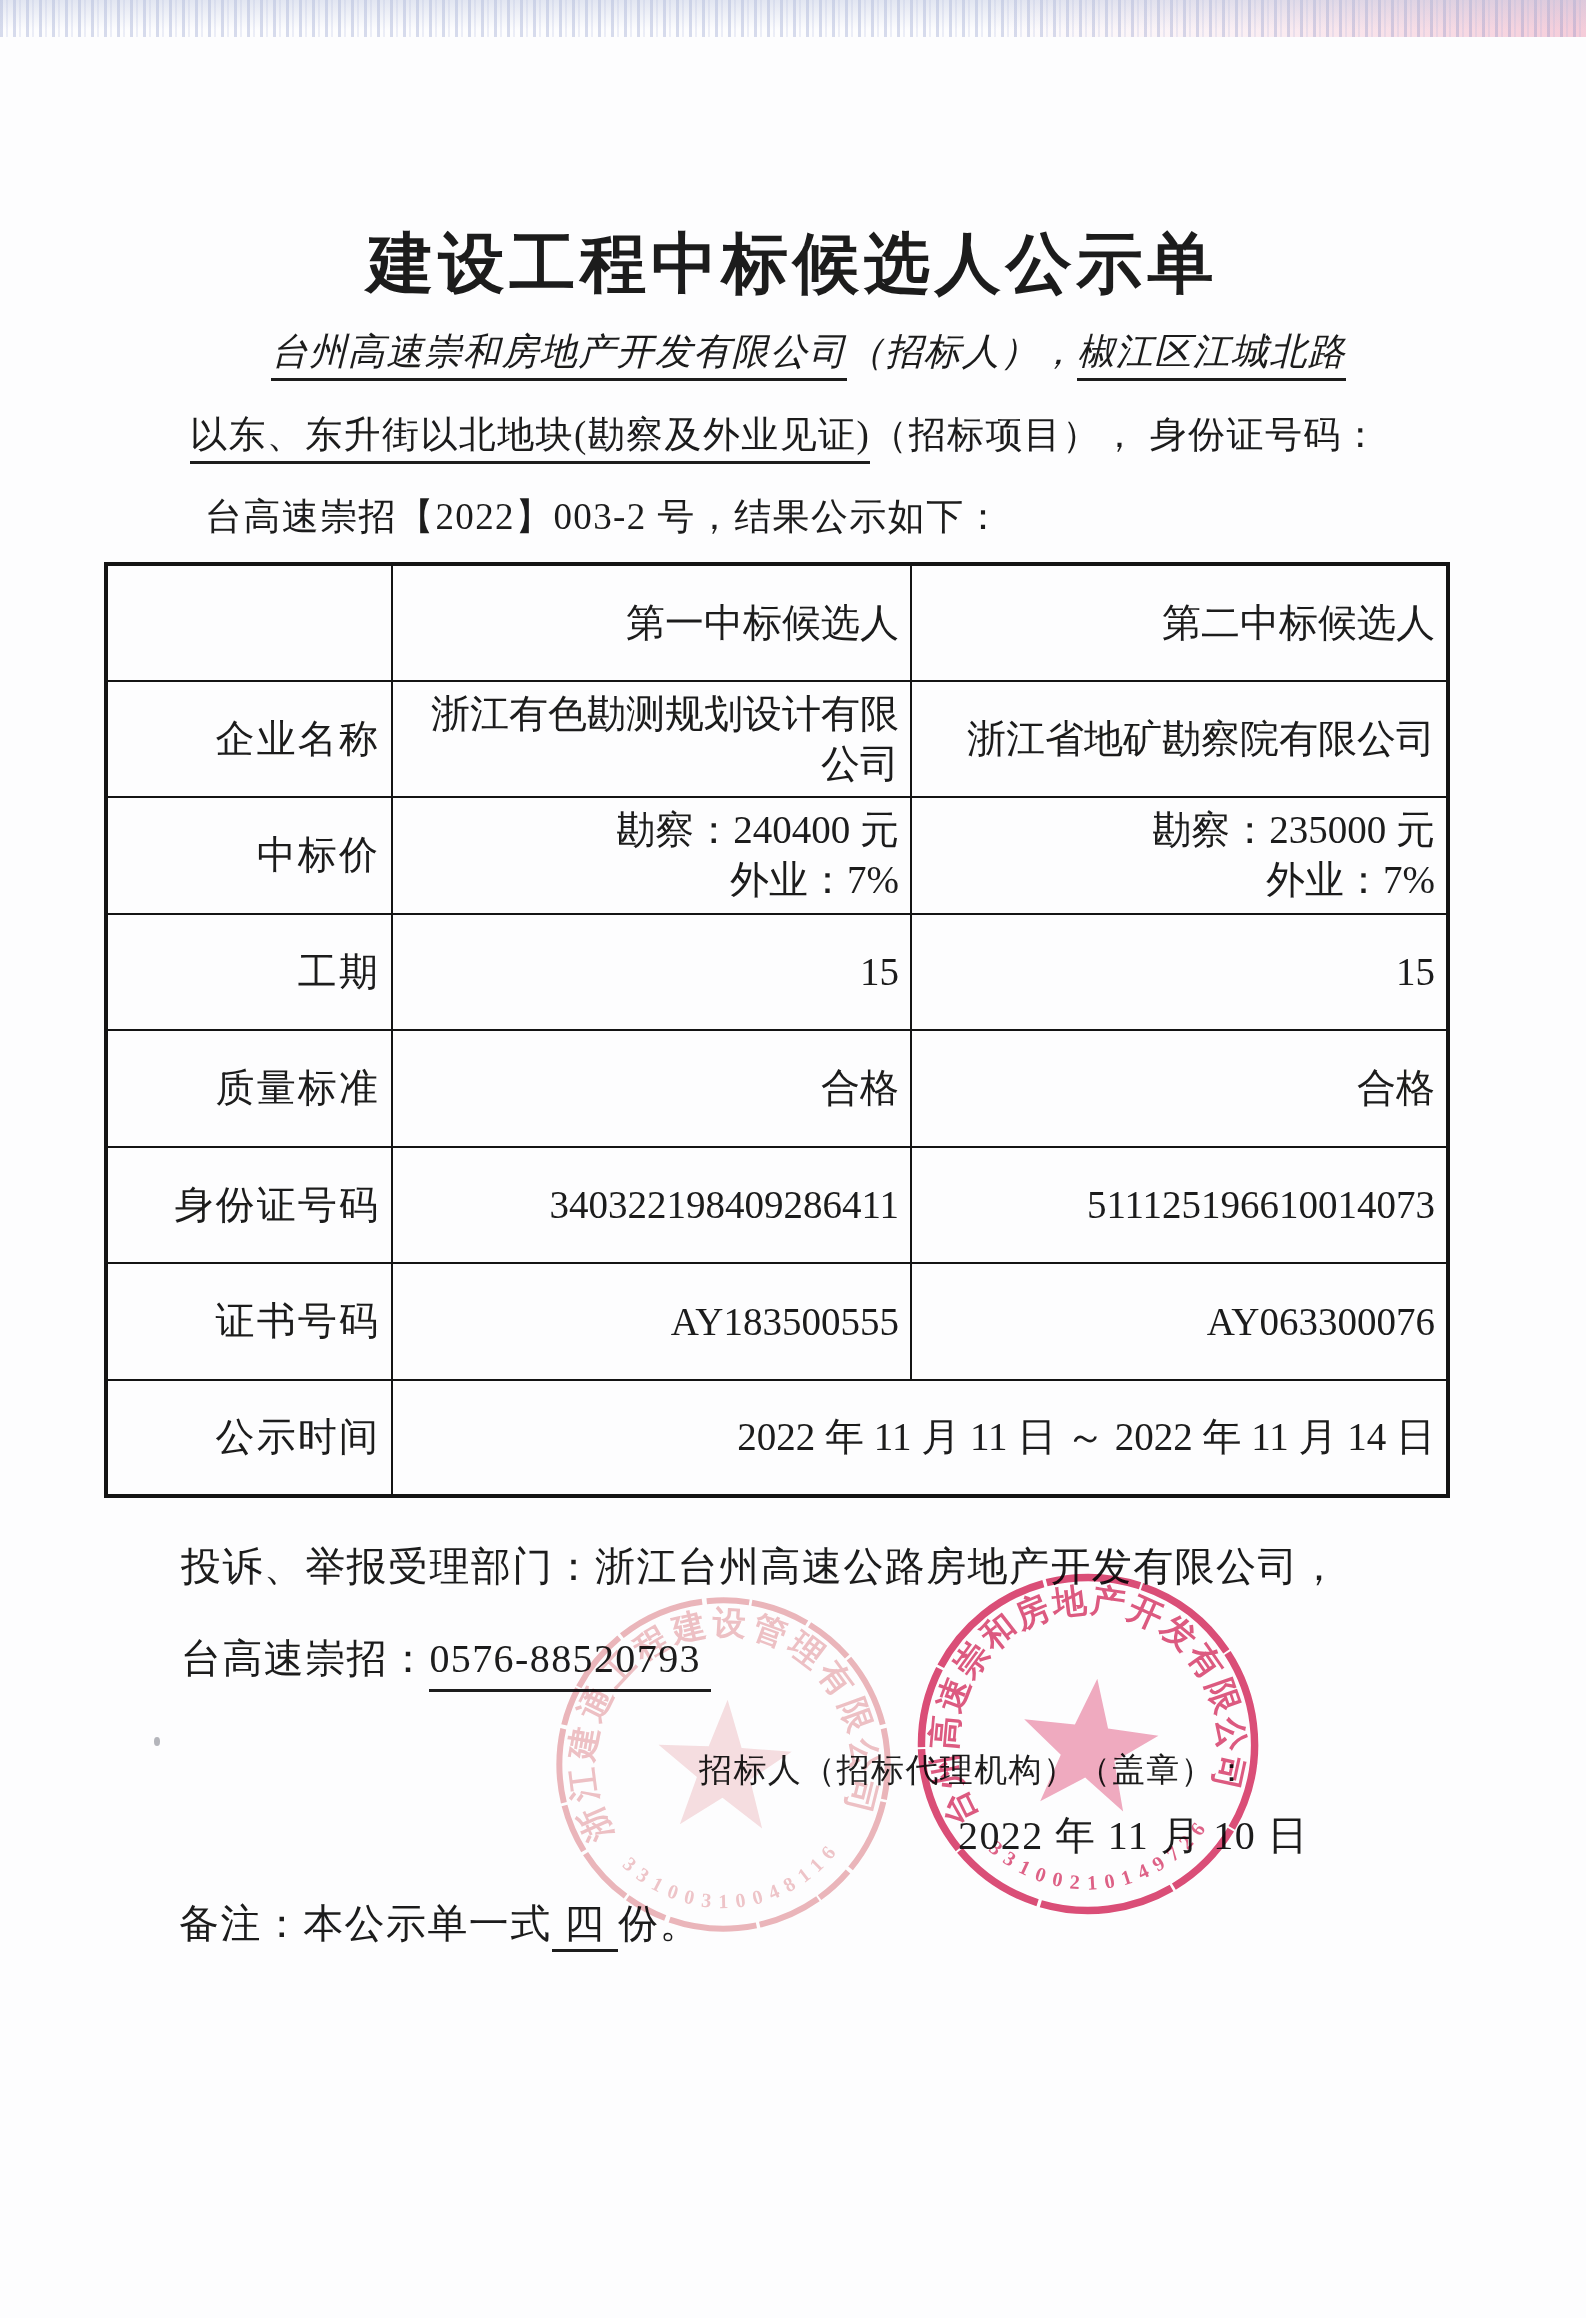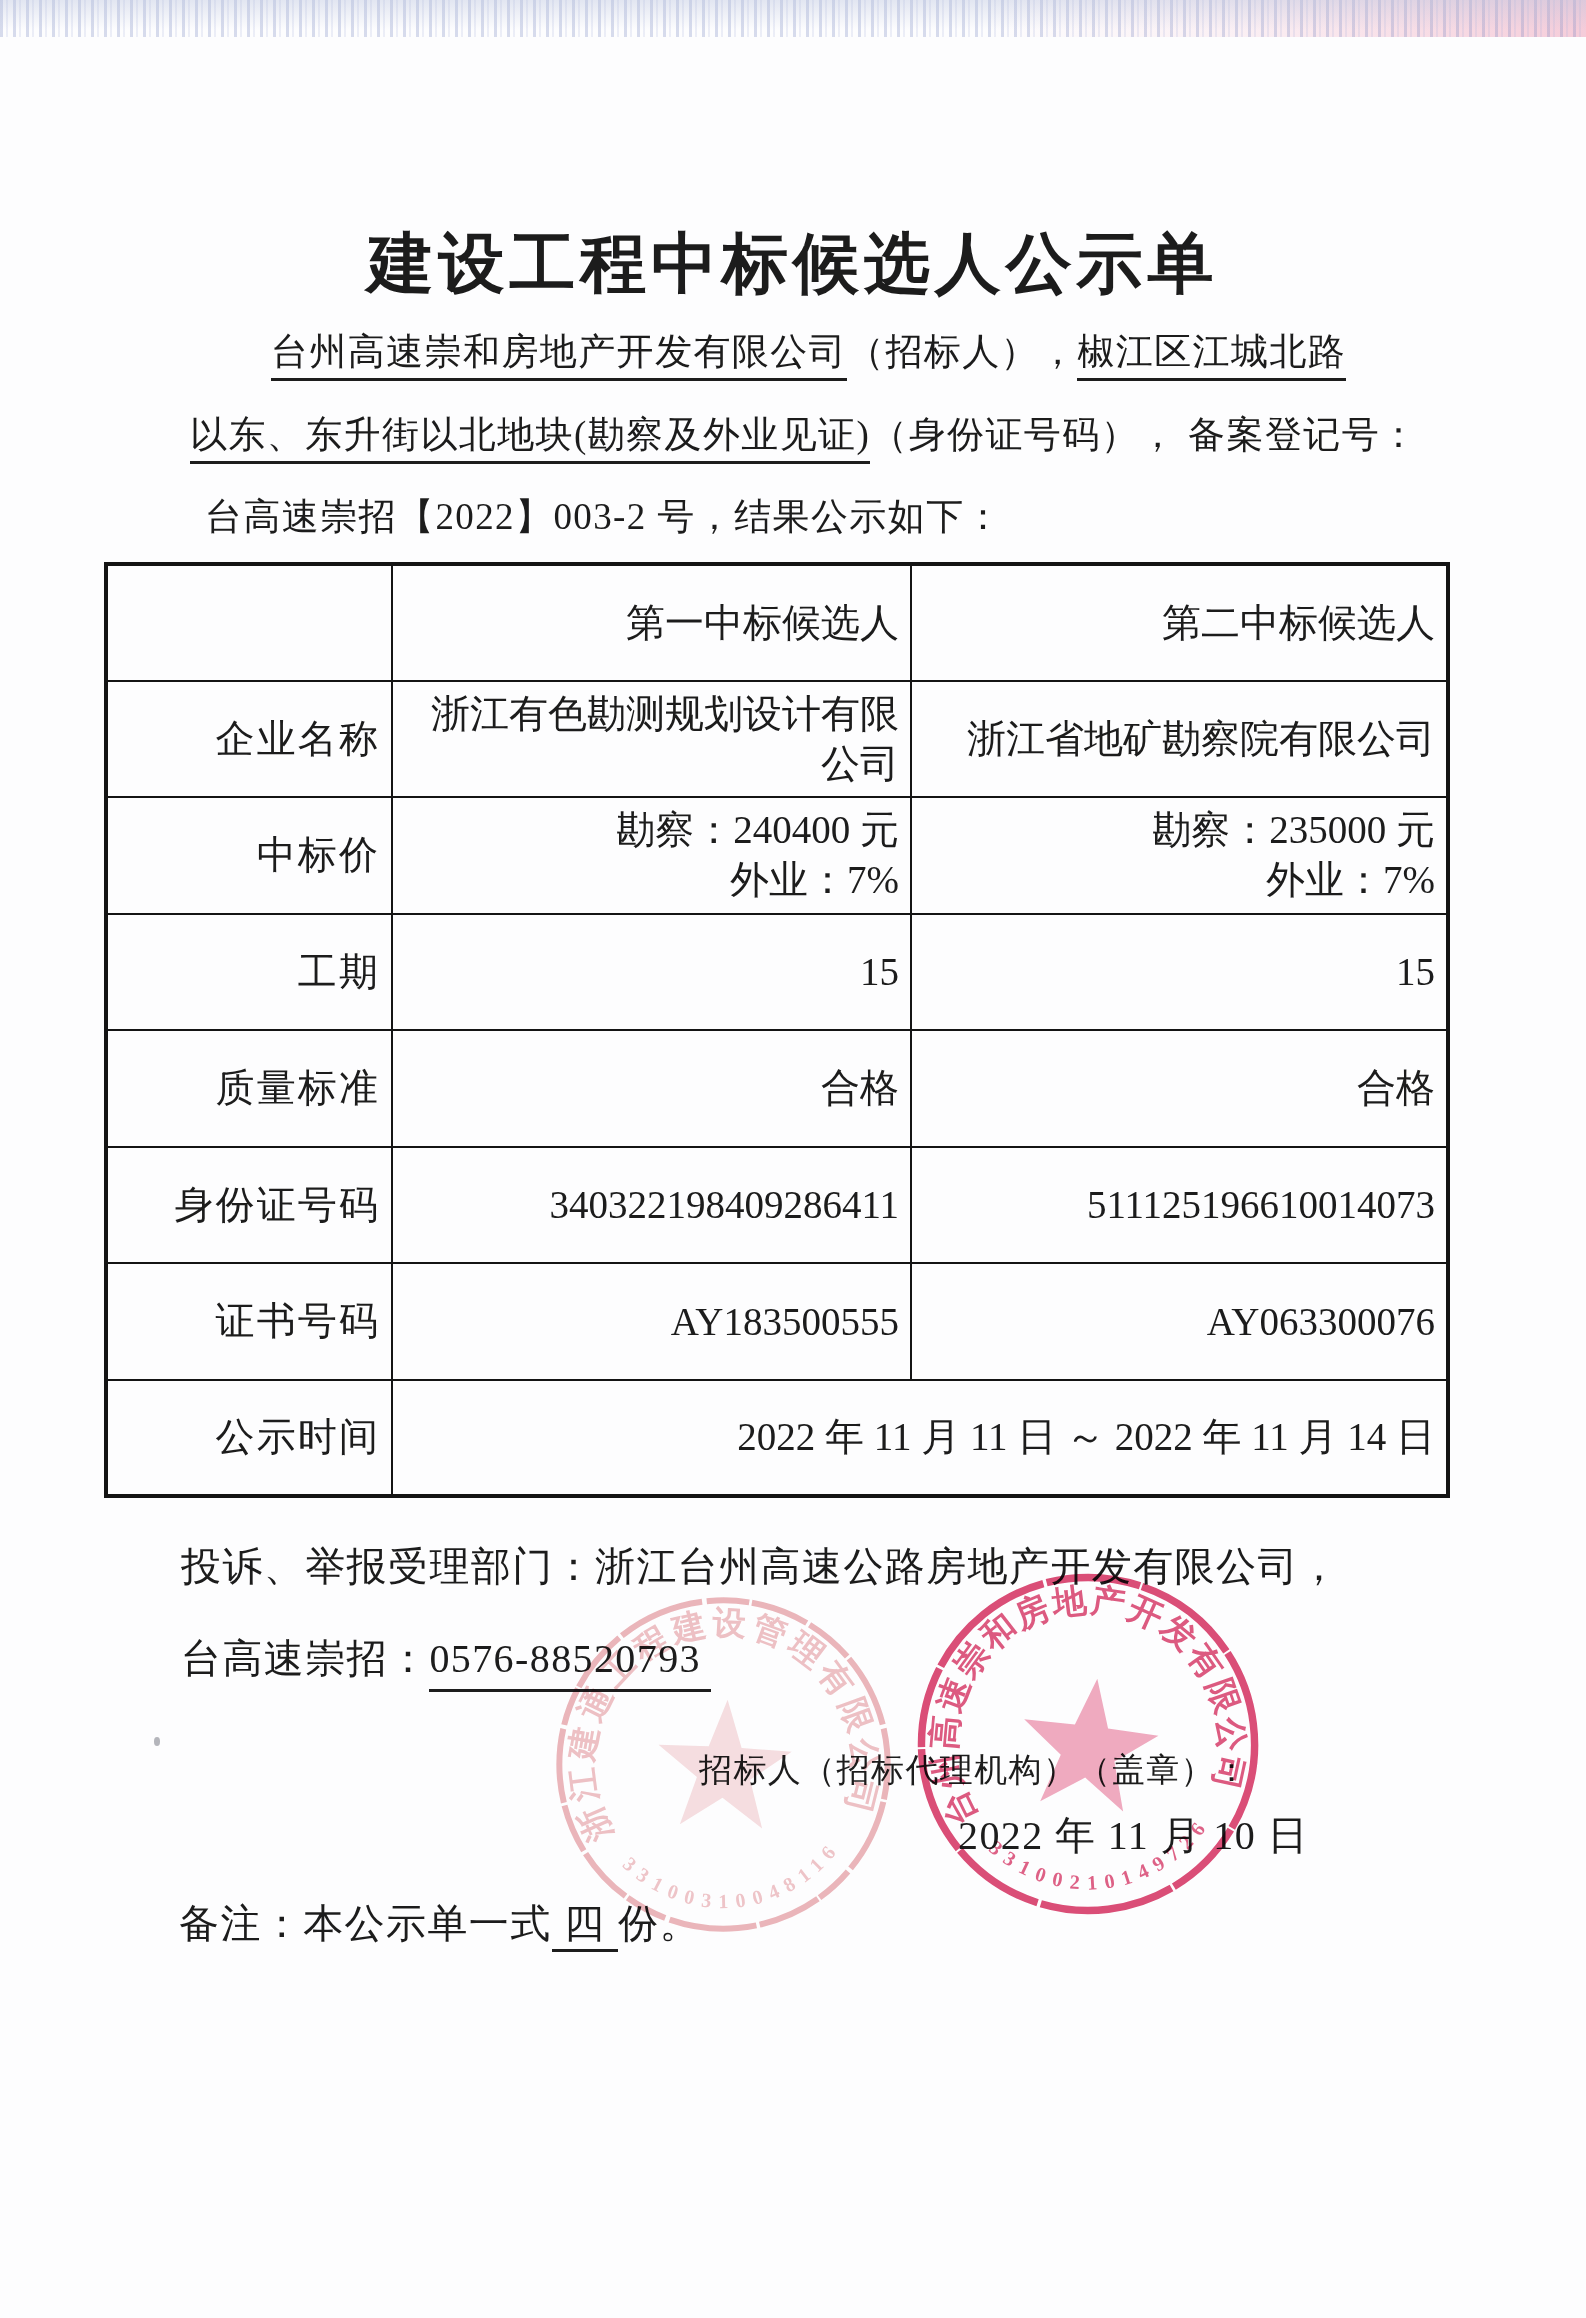--- a/index.html
+++ b/index.html
@@ -15,21 +15,21 @@
       repeating-linear-gradient(90deg, rgba(125,140,195,.30) 0 2.8px, rgba(255,255,255,0) 2.8px 6.2px,
         rgba(165,175,218,.20) 6.2px 8.3px, rgba(255,255,255,0) 8.3px 13px),
       linear-gradient(to left, rgba(232,125,158,.38), rgba(232,125,158,.10) 22%, rgba(255,255,255,0) 38%);
   }
   .title {
     position:absolute; top:219px; left:0; width:100%; text-align:center;
     font-family:"Liberation Sans","DejaVu Sans",sans-serif;
     font-weight:900; font-size:66px; letter-spacing:4.9px;
   }
   .intro-line { position:absolute; font-size:37px; letter-spacing:1.4px; white-space:nowrap; }
-  .il1 { top:327px; left:271px; }
+  .il1 { top:327px; left:271px;font-style:italic; }
   .il2 { top:410px; left:190px; }
   .il3 { top:492px; left:205px; }
   .u  { border-bottom:3.5px solid #1d1d1d; padding-bottom:5.5px; }
 
   table.doc-table {
     position:absolute; left:104px; top:562px; width:1341px; height:936px;
     border-collapse:collapse; table-layout:fixed; font-size:39px;
     border:4.2px solid #141414;
   }
   .doc-table td {
@@ -65,21 +65,21 @@
 <body>
 
 <div class="page">
 
   <div class="scan-top"></div>
 
   <div class="title">建设工程中标候选人公示单</div>
 
   <div class="intro-line il1"><span class="u">台州高速崇和房地产开发有限公司</span><span>（招标人），</span><span class="u">椒江区江城北路</span></div>
 
-  <div class="intro-line il2"><span class="u">以东、东升街以北地块(勘察及外业见证)</span><span>（身份证号码）， 备案登记号：</span></div>
+  <div class="intro-line il2"><span class="u">以东、东升街以北地块(勘察及外业见证)</span><span>（招标项目）， 身份证号码：</span></div>
 
   <div class="intro-line il3">台高速崇招【2022】003-2 号，结果公示如下：</div>
 
   <table class="doc-table">
     <colgroup>
         <col style="width:286px">
         <col style="width:519px">
         <col style="width:537px">
       </colgroup>
     <tbody>

